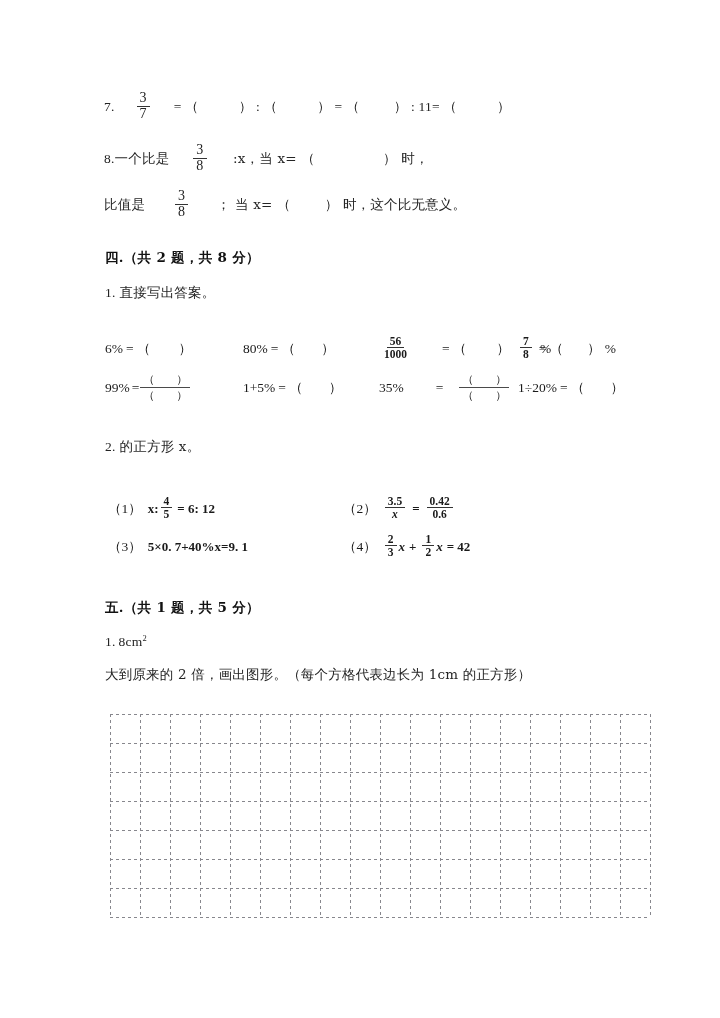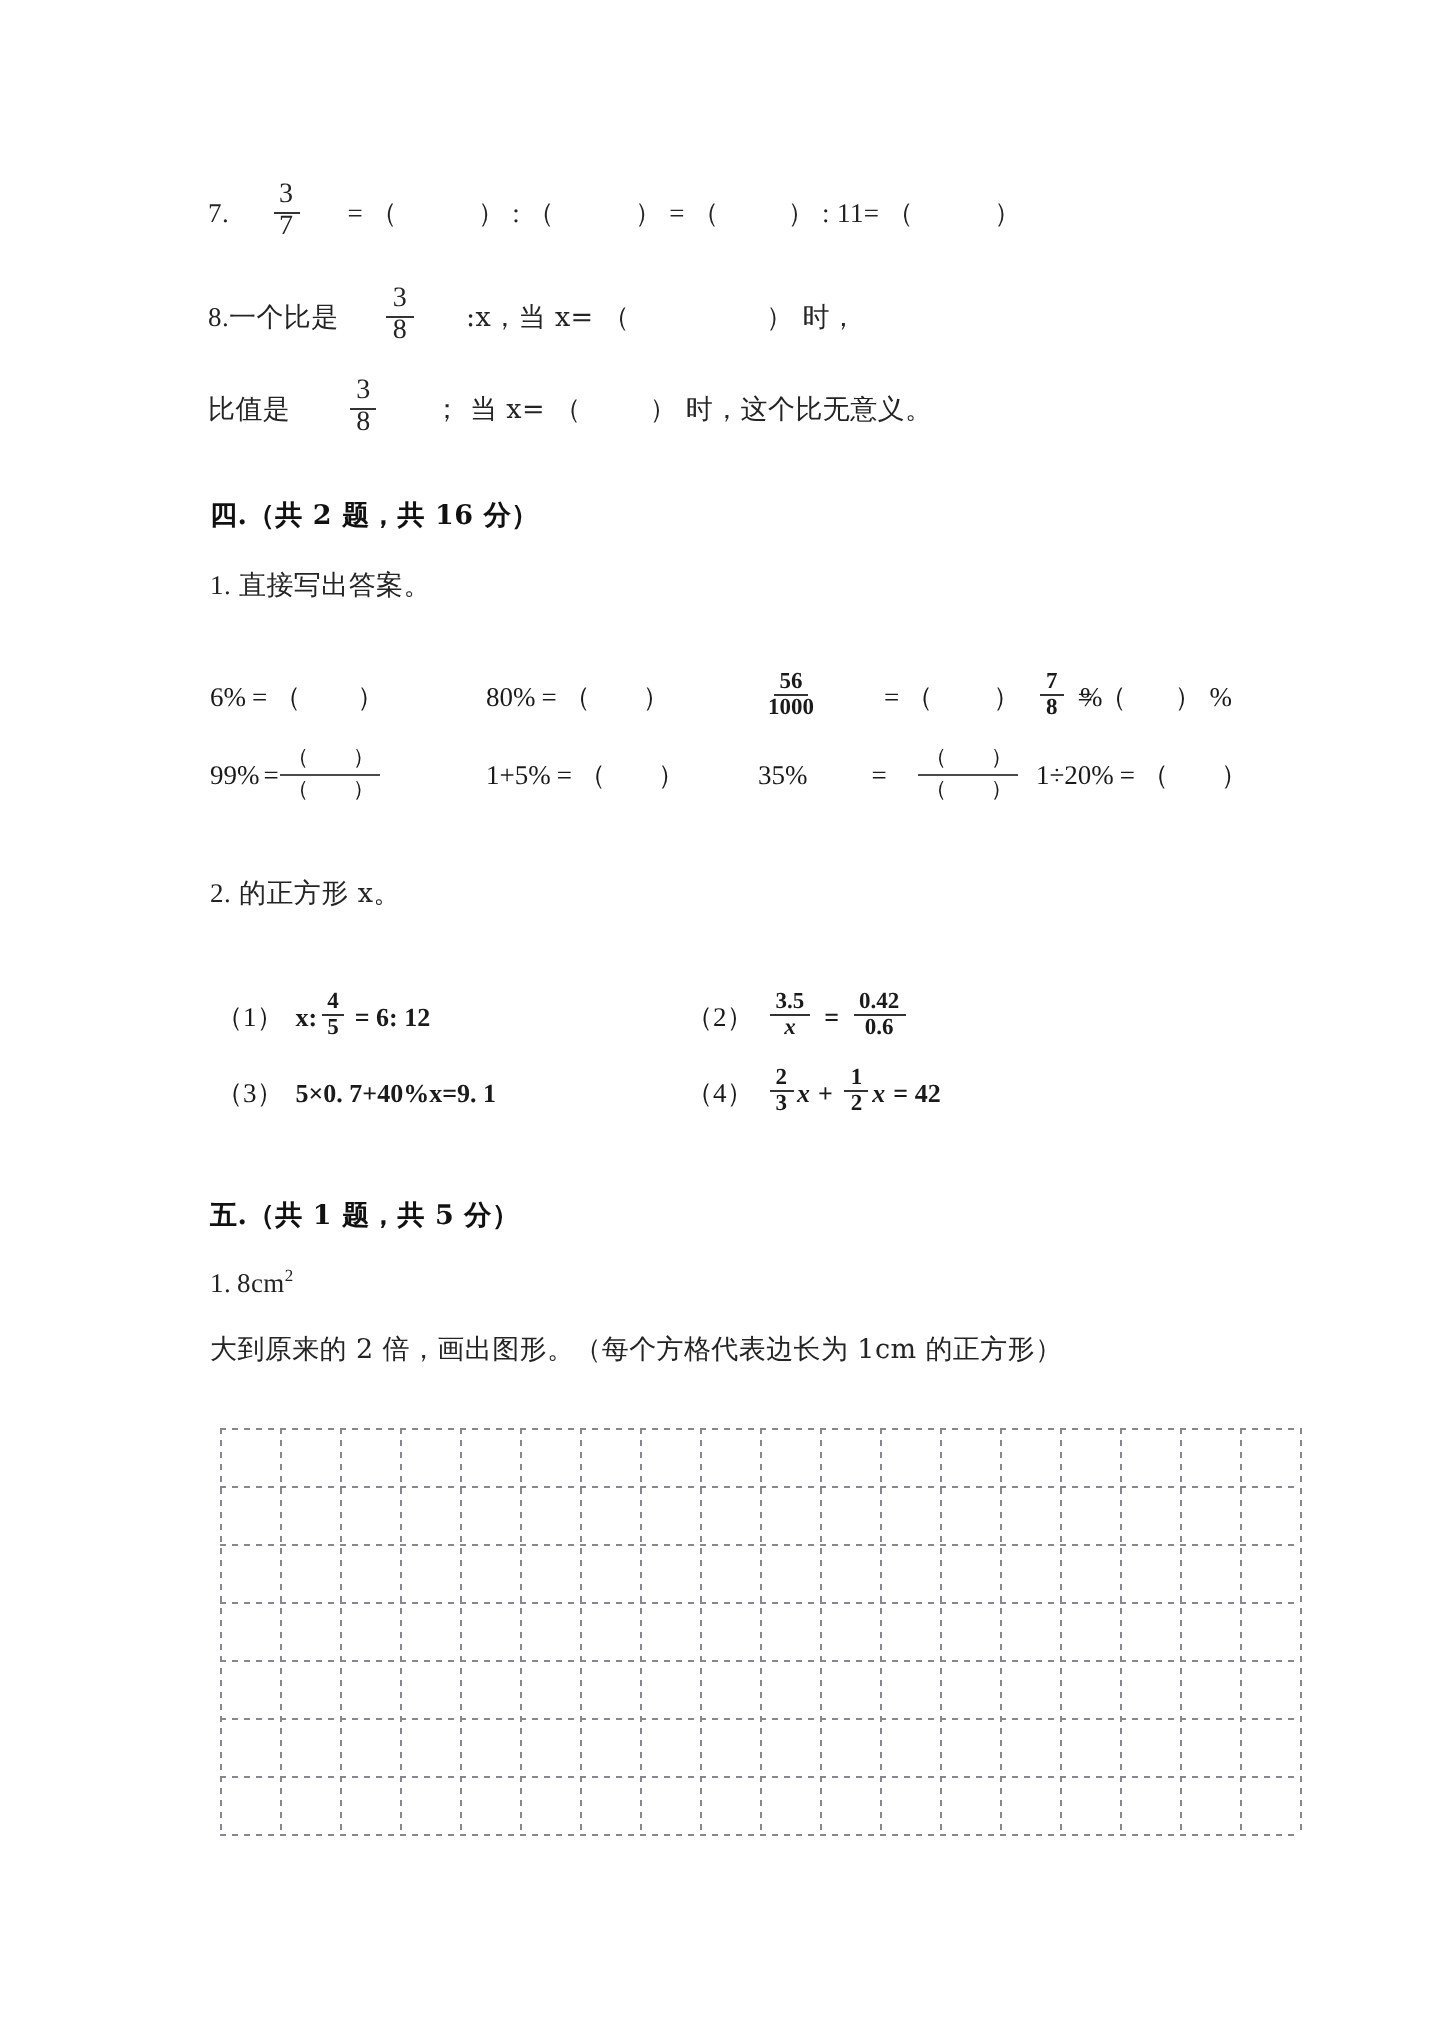--- a/index.html
+++ b/index.html
@@ -235,21 +235,21 @@
     <span class="frac big">
       <span class="num">3</span>
       <span class="den">8</span>
     </span>
     <span style="display:inline-block;width:22px"></span>
     <span class="cjk"> ； 当 x= （</span>
     <span style="display:inline-block;width:34px"></span>
     <span class="cjk">） 时，这个比无意义。</span>
   </div>
 
-  <div class="section-head sec4-head">四.（共 2 题，共 16 分）</div>
+  <div class="section-head sec4-head">四.（共 2 题，共 8 分）</div>
 
   <div class="line sec4-q1">
     <span>1.</span>
     <span style="display:inline-block;width:4px"></span>
     <span class="cjk">直接写出答案。</span>
   </div>
 
   <div class="fill-cols fillrow-1">
     <span class="fc fc-1">
       <span>6%</span>

